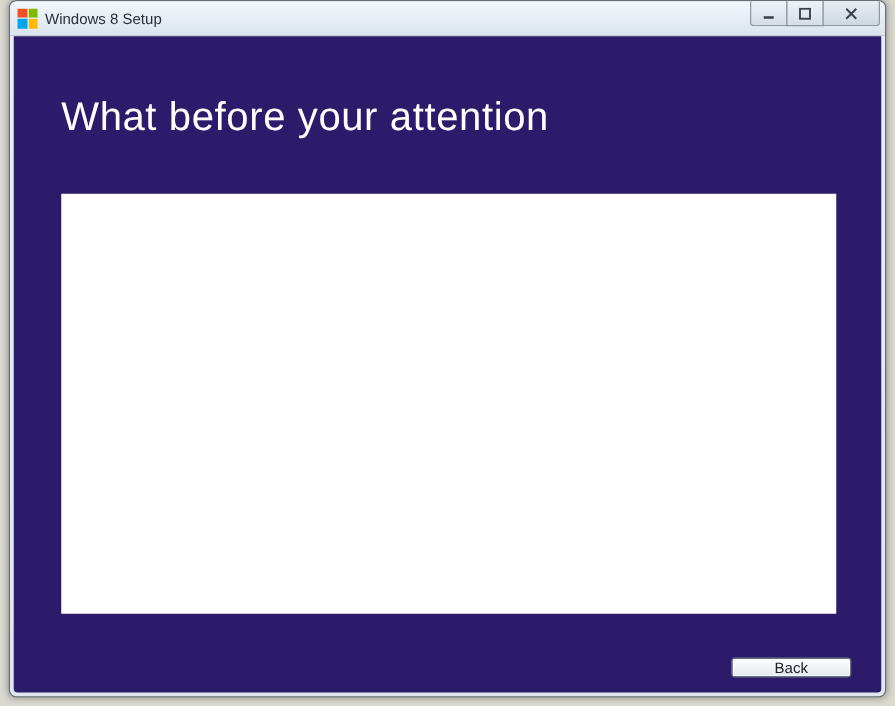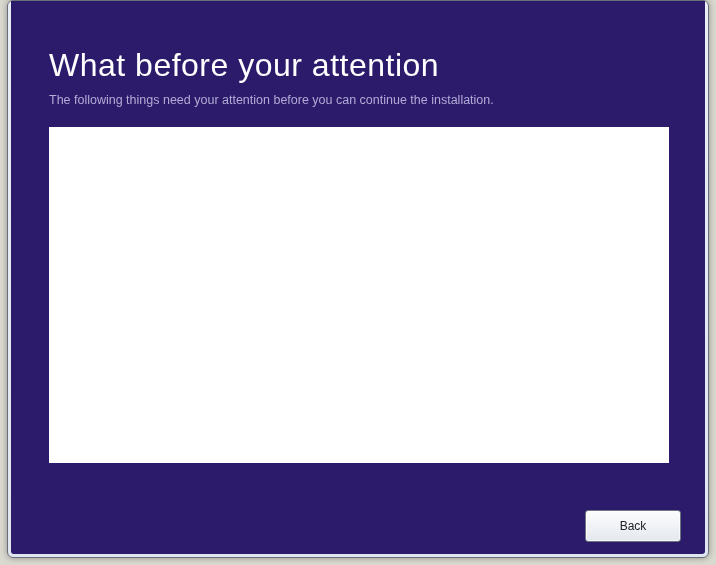--- a/index.html
+++ b/index.html
@@ -109,39 +109,64 @@
   }
   .footer-buttons {
     position: absolute;
     right: 24px;
     bottom: 12px;
     display: flex;
     gap: 10px;
   }
   .btn {
     width: 96px;
-    height: 32px;
+    height: 16px;
     border: 1px solid #6e7581;
     border-radius: 3px;
     background: linear-gradient(#fdfdfe, #e4e8ee);
     font-size: 12px;
     color: #202228;
     cursor: default;
     display: flex;
     align-items: center;
     justify-content: center;
     box-shadow: inset 0 0 0 1px rgba(255,255,255,.6);
   }
 </style>
 </head>
 <body>
 
 <div class="window">
+  <div class="titlebar">
+    <div class="app-icon">
+      <span></span>
+        <span></span>
+        <span></span>
+        <span></span>
+    </div>
+    <div class="title">Windows 8 Setup</div>
+    <div class="win-controls">
+      <div class="win-btn min">
+        <svg width="10" height="10" viewBox="0 0 10 10">
+            <rect x="1" y="7" width="8" height="2" fill="#3a3f48"></rect>
+          </svg>
+      </div>
+      <div class="win-btn max">
+        <svg width="10" height="10" viewBox="0 0 10 10">
+            <rect x="1" y="1" width="8" height="8" fill="none" stroke="#3a3f48" stroke-width="1.5"></rect>
+          </svg>
+      </div>
+      <div class="win-btn close">
+        <svg width="12" height="10" viewBox="0 0 12 10">
+            <path d="M2 1 L10 9 M10 1 L2 9" stroke="#3a3f48" stroke-width="1.6" fill="none"></path>
+          </svg>
+      </div>
+    </div>
+  </div>
 
   <div class="client">
     <div class="heading">What before your attention</div>
-    <div class="subtext">The following things need your attention before you can continue the installation.</div>
     <div class="list-panel"></div>
     <div class="footer-buttons">
       <div class="btn">Back</div>
     </div>
   </div>
 </div>
 
 </body></html>

